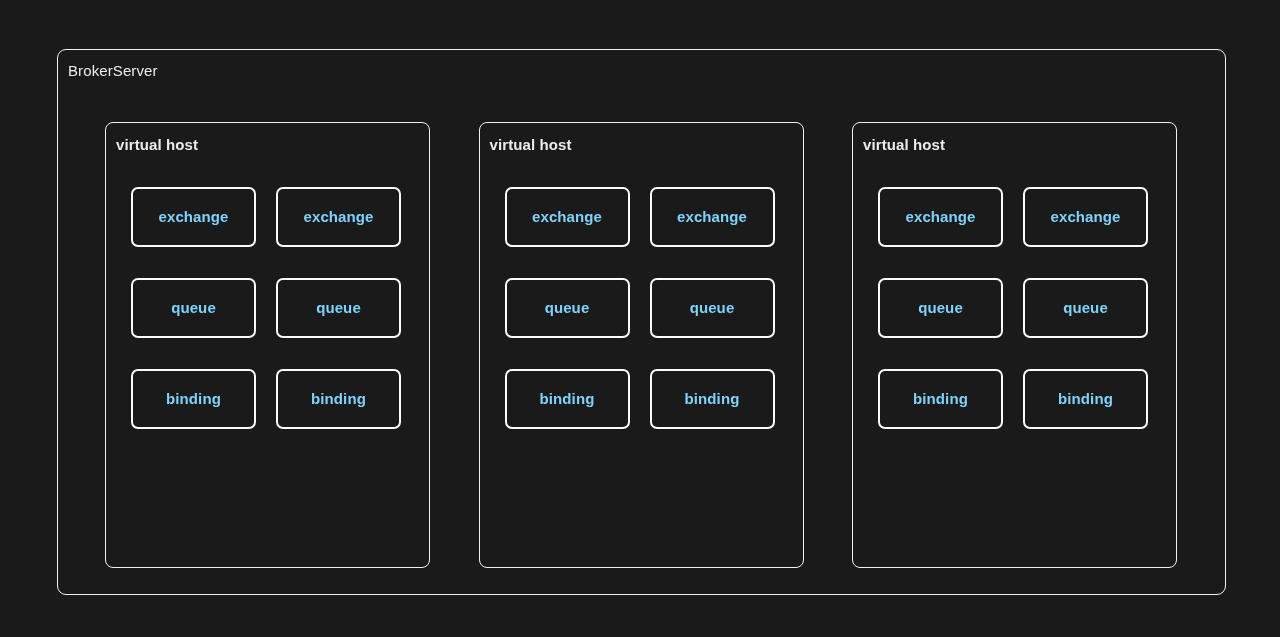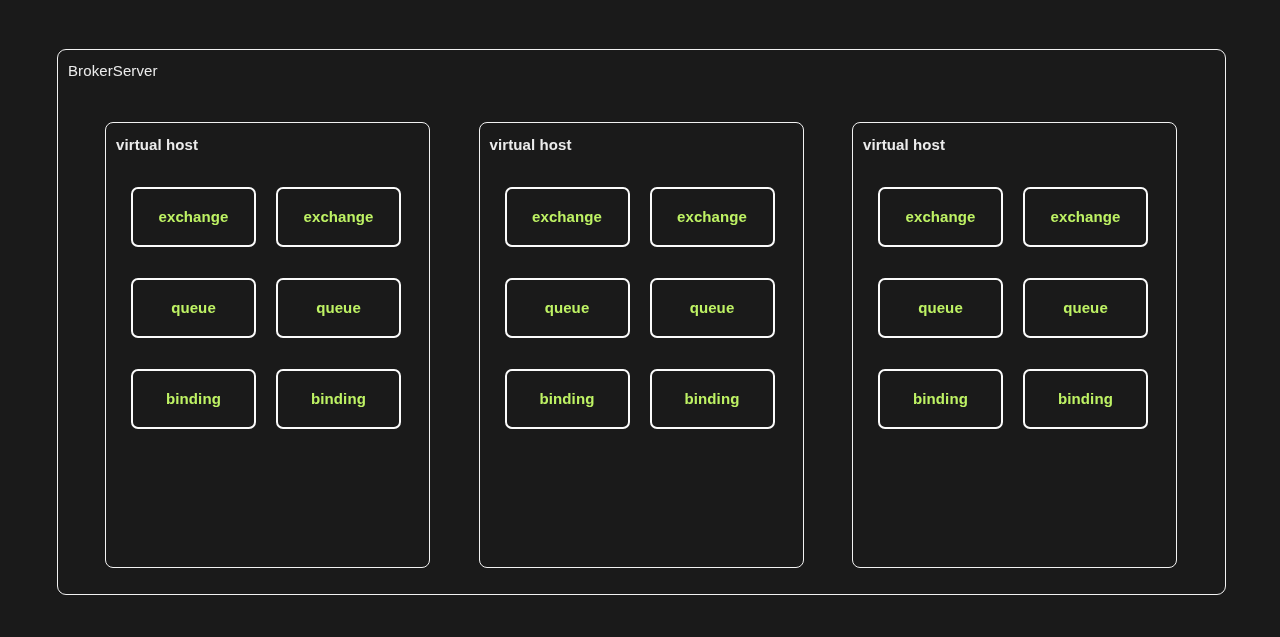--- a/index.html
+++ b/index.html
@@ -103,21 +103,21 @@
     width: 125px;
     height: 60px;
     border: 2px solid #fbfbfb;
     border-radius: 7px;
     background: transparent;
     display: flex;
     align-items: center;
     justify-content: center;
     font-size: 15px;
     line-height: 18px;
-    color: #bef264;
+    color: #7dd3fc;
     letter-spacing: 0.1px;
     white-space: nowrap;
     user-select: none;
   }
 </style>
 </head>
 <body>
 
 <div id="diagram-canvas">
 

